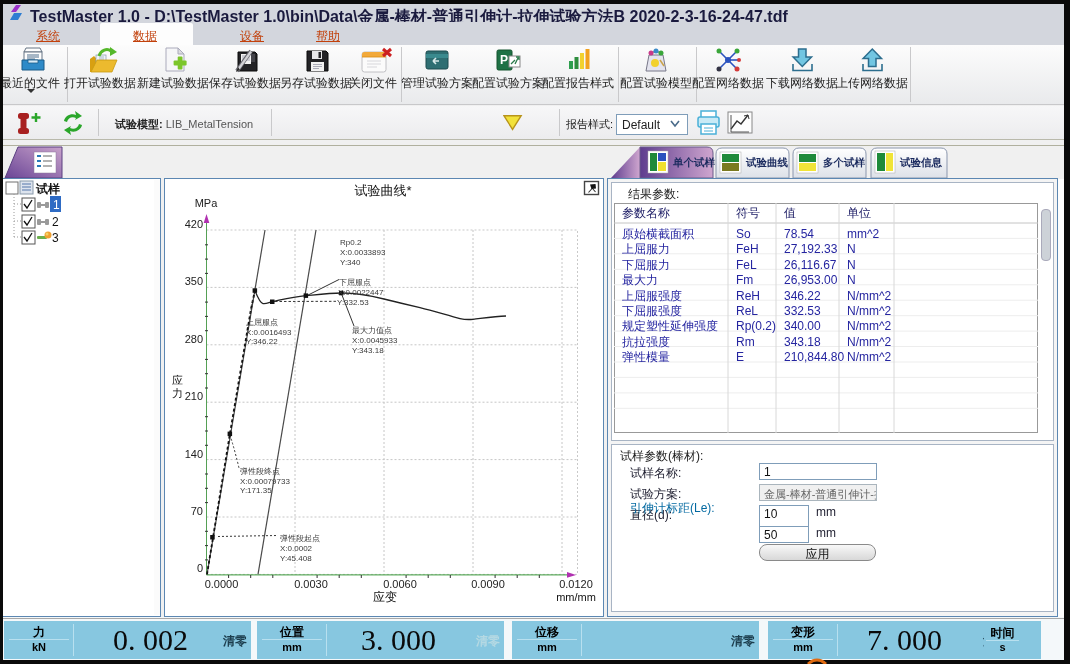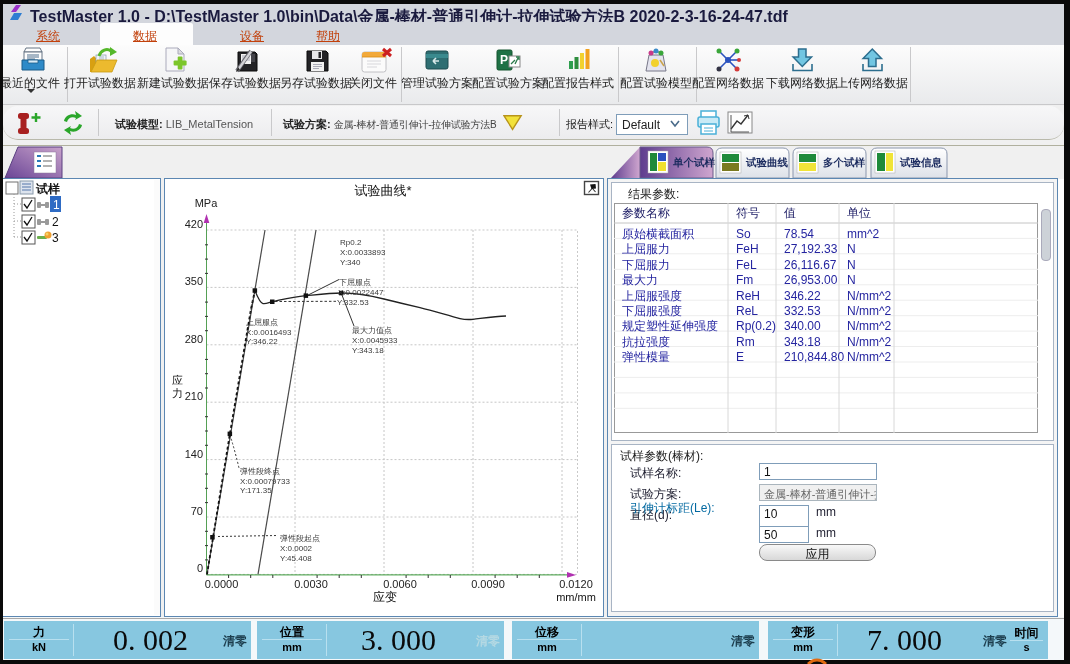--- a/index.html
+++ b/index.html
@@ -16,21 +16,21 @@
 #titletext { left:30px; top:7px; font-size:16px; font-weight:bold; color:#1a1a3e; white-space:nowrap; letter-spacing:0;text-align:center; }
 
 #menurow { left:3px; top:22px; width:1061px; height:23px; background:#d3d6dd; }
 .menuitem { top:6px; font-size:12px; color:#c2410c;text-decoration:underline; }
 #menutab { left:97px; top:1px; width:93px; height:22px; background:#fdfdfd; border-radius:2px 2px 0 0; }
 
 #toolbar { left:3px; top:45px; width:1061px; height:60px; background:linear-gradient(#fcfcfc,#e9eaec); border-bottom:1px solid #c8c8ca; }
 .tsep { top:2px; width:1px; height:55px; background:#c9c9cb; }
 .tlabel { top:30px; font-size:12px; color:#222; text-align:center; white-space:nowrap; transform:translateX(-50%); }
 
-#toolbar2 { left:3px; top:106px; width:1061px; height:34px; background:linear-gradient(#f7f7f8,#ececee); border-bottom:1px solid #b9b9ab;border-radius:15px; }
+#toolbar2 { left:3px; top:106px; width:1061px; height:34px; background:linear-gradient(#f7f7f8,#ececee); border-bottom:1px solid #b9b9ab; }
 .t2sep { top:3px; width:1px; height:27px; background:#c9c9cb; }
 .t2label { top:11px; font-size:11px; color:#333; white-space:nowrap; }
 
 #tabarea { left:3px; top:141px; width:1061px; height:38px; background:#f0f0f0; }
 
 #statusbar { left:3px; top:617px; width:1061px; height:43px; background:#f4f8fa; }
 .stsec { top:4px; height:38px; background:#87c7e0; }
 .stlblblk { position:absolute; left:3px; top:3px; width:64px; height:32px; }
 .stlbl1 { position:absolute; left:0; top:0; width:64px; text-align:center; font-size:12px; font-weight:bold; color:#000; }
 .stlbl2 { position:absolute; left:0; top:17px; width:64px; text-align:center; font-size:11px; font-weight:bold; color:#000; }
@@ -166,21 +166,20 @@
     <svg class="abs" style="left:856px;top:2px" width="26" height="26" viewBox="0 0 26 26">
       <path d="M9.5,19.5 v-8 h-5.4 l9.2,-9.5 l9.2,9.5 h-5.5 v8 z" fill="#72c6e2" stroke="#2c6e8e" stroke-width="1.5"></path>
       <path d="M4,17 v6.5 h19 v-6.5" fill="none" stroke="#2c6e8e" stroke-width="1.6"></path>
     </svg>
   </div>
   <div id="toolbar2" class="abs">
     <div class="t2sep abs" style="left:95px"></div>
     <div class="t2sep abs" style="left:268px"></div>
     <div class="t2sep abs" style="left:556px"></div>
     <div class="t2label abs" style="left:112px"><b style="color:#222">试验模型:</b> <span style="color:#555;font-size:11px">LIB_MetalTension</span></div>
-    <div class="t2label abs" style="left:280px"><b style="color:#222">试验方案:</b> <span style="color:#444;font-size:10px;letter-spacing:-0.2px">金属-棒材-普通引伸计-拉伸试验方法B</span></div>
     <div class="t2label abs" style="left:563px;color:#222">报告样式:</div>
     <div class="abs" style="left:613px;top:8px;width:72px;height:21px;background:#fff;border:1px solid #7f9db9;font-size:12px;color:#222;padding:3px 0 0 5px">Default</div>
     <svg class="abs" style="left:666px;top:14px" width="12" height="8" viewBox="0 0 12 8">
       <polyline points="2,1 6,6 10,1" fill="none" stroke="#4a6b8a" stroke-width="1.6"></polyline>
     </svg>
     <svg class="abs" style="left:12px;top:5px" width="28" height="25" viewBox="0 0 28 25">
       <rect x="3" y="2" width="11" height="6" rx="2.5" fill="#a82020"></rect>
       <rect x="5.5" y="7" width="6" height="11" fill="#a82020"></rect>
       <rect x="3" y="17" width="11" height="6" rx="2.5" fill="#a82020"></rect>
       <path d="M21,2 v9 M16.5,6.5 h9" stroke="#2aa62a" stroke-width="2.4"></path>
@@ -546,21 +545,21 @@
     <div class="stsec abs" style="left:765px;width:273px">
       <div class="stlblblk">
         <div class="stlbl1">变形</div>
         <div class="stdiv"></div>
         <div class="stlbl2">mm</div>
       </div>
       <div class="stvdiv" style="left:69px"></div>
       <div class="stval" style="left:99px">7. 000</div>
       <div class="stclr" style="left:215px">清零</div>
     </div>
-    <div class="stsec abs" style="left:1005px;width:40px">
+    <div class="stsec abs" style="left:981px;width:40px">
       <div class="stlbl1" style="position:absolute;left:0;top:4px;width:37px">时间</div>
       <div class="stdiv" style="position:absolute;left:2px;top:19px;width:33px"></div>
       <div class="stlbl2" style="position:absolute;left:0;top:20px;width:37px">s</div>
     </div>
   </div>
   <svg class="abs" style="left:806px;top:654px;z-index:60" width="22" height="10" viewBox="0 0 22 10">
     <path d="M2,10 Q11,2 20,10" fill="none" stroke="#e06a10" stroke-width="3"></path>
   </svg>
 <div id="bT" class="abs"></div>
 <div id="bL" class="abs"></div>

